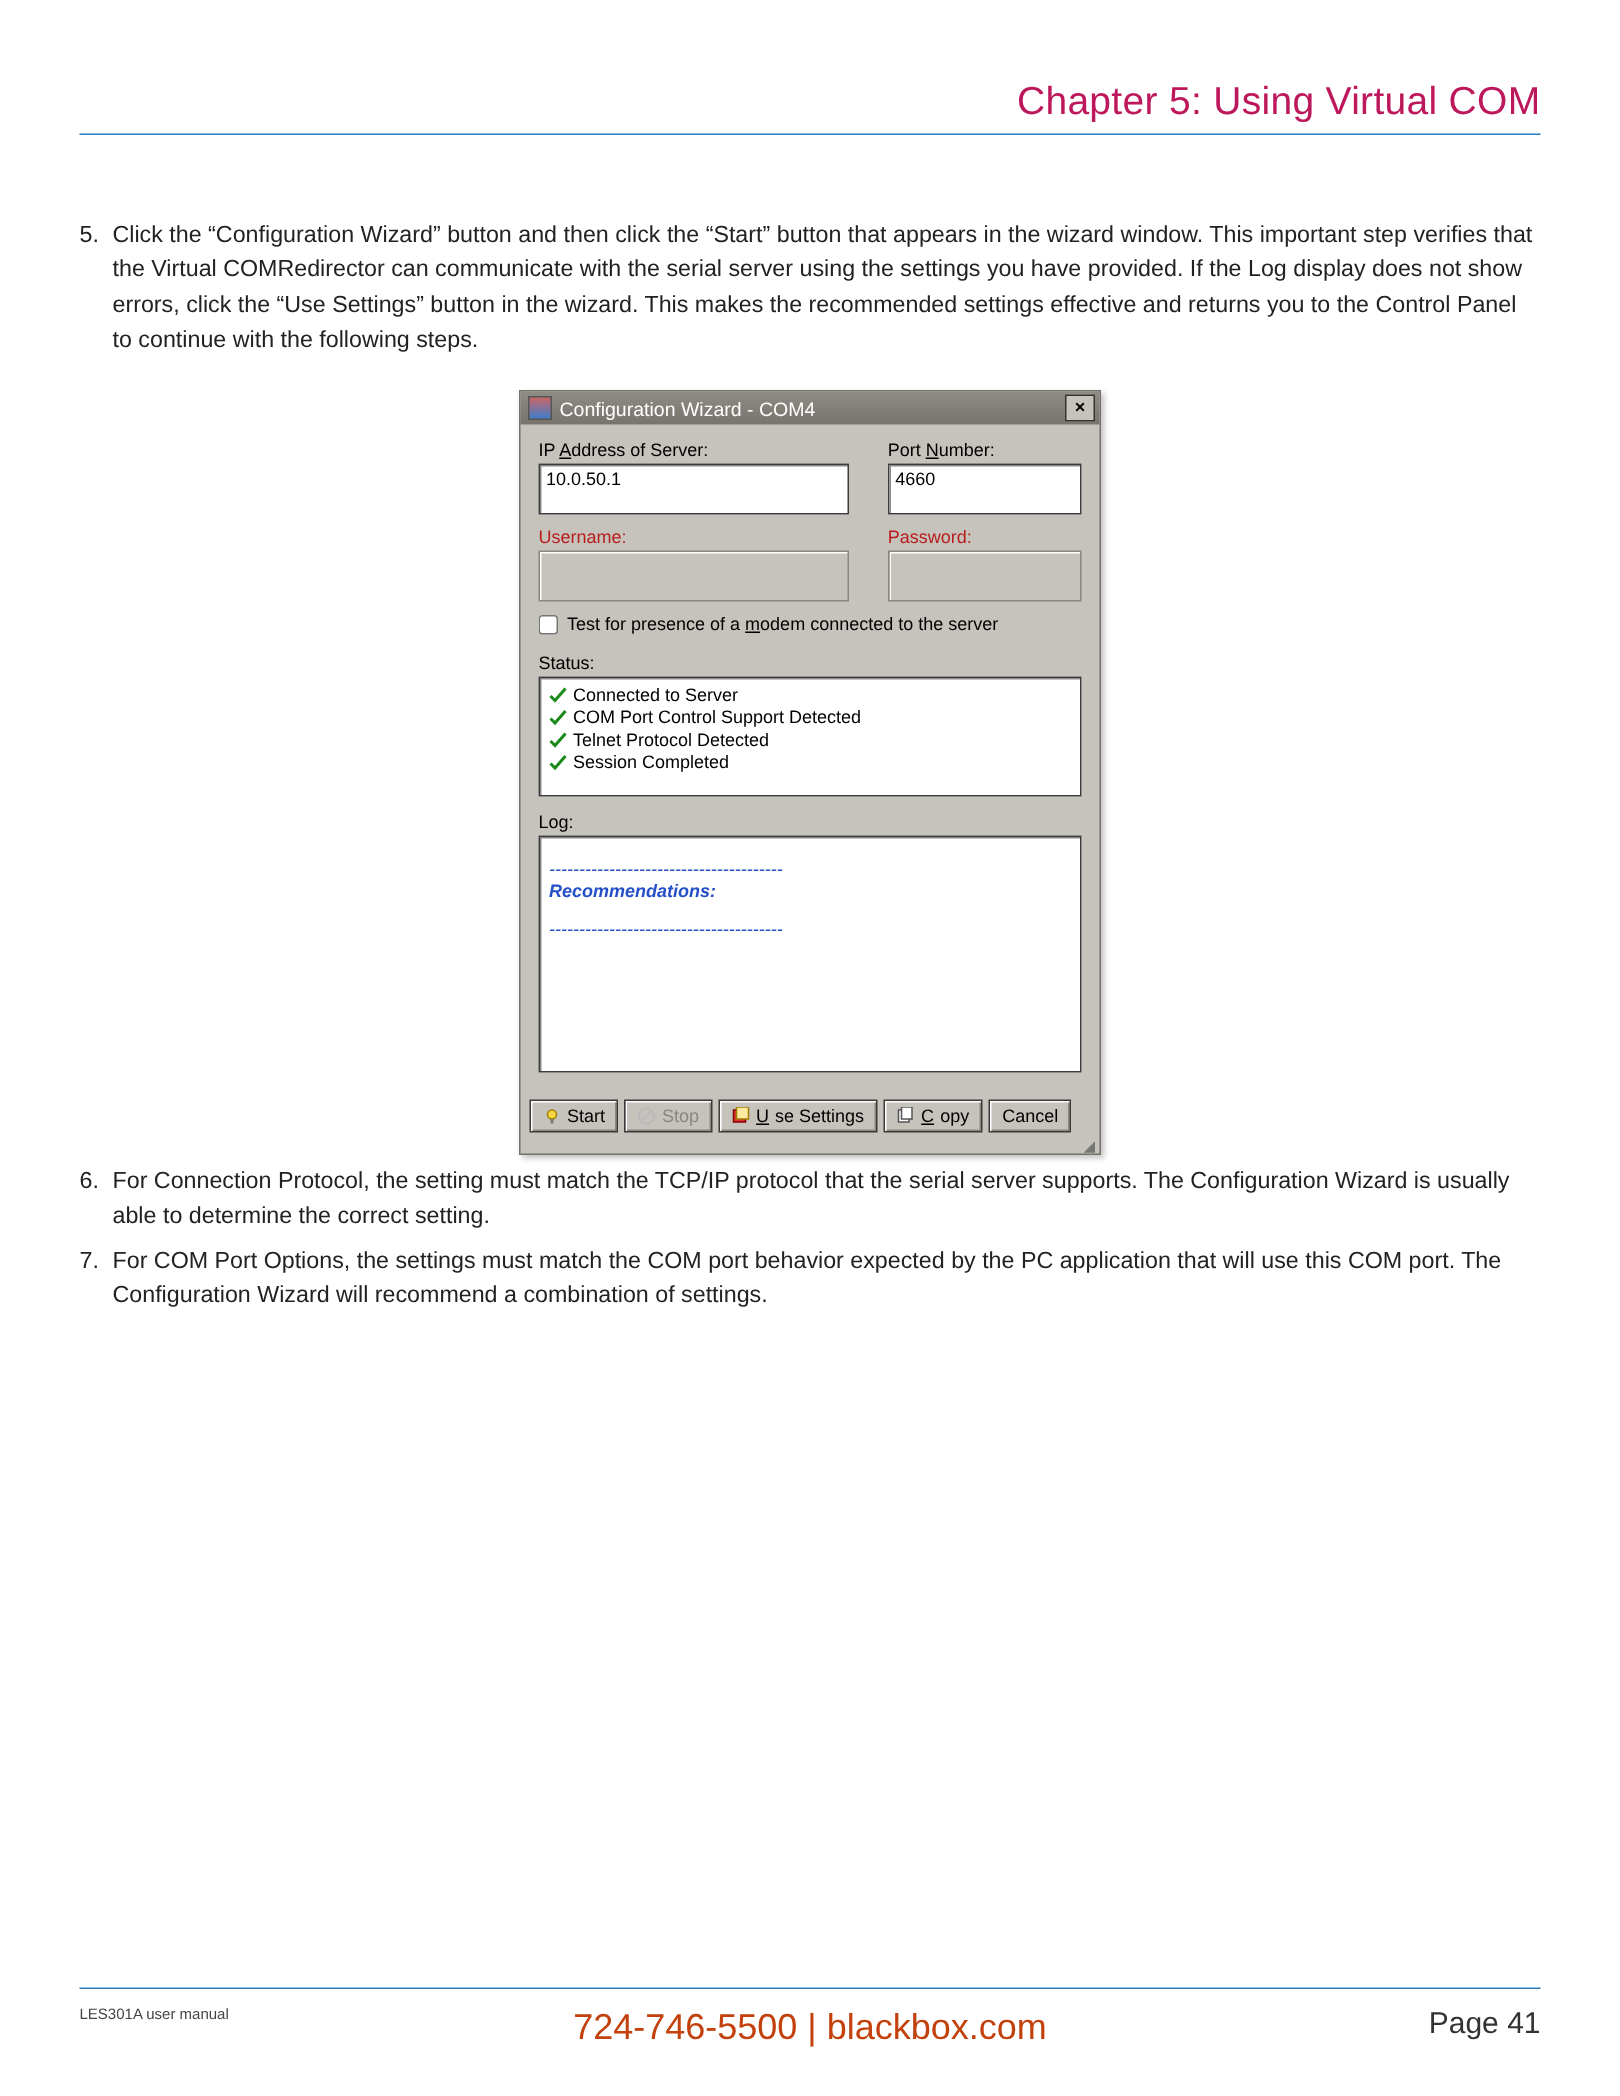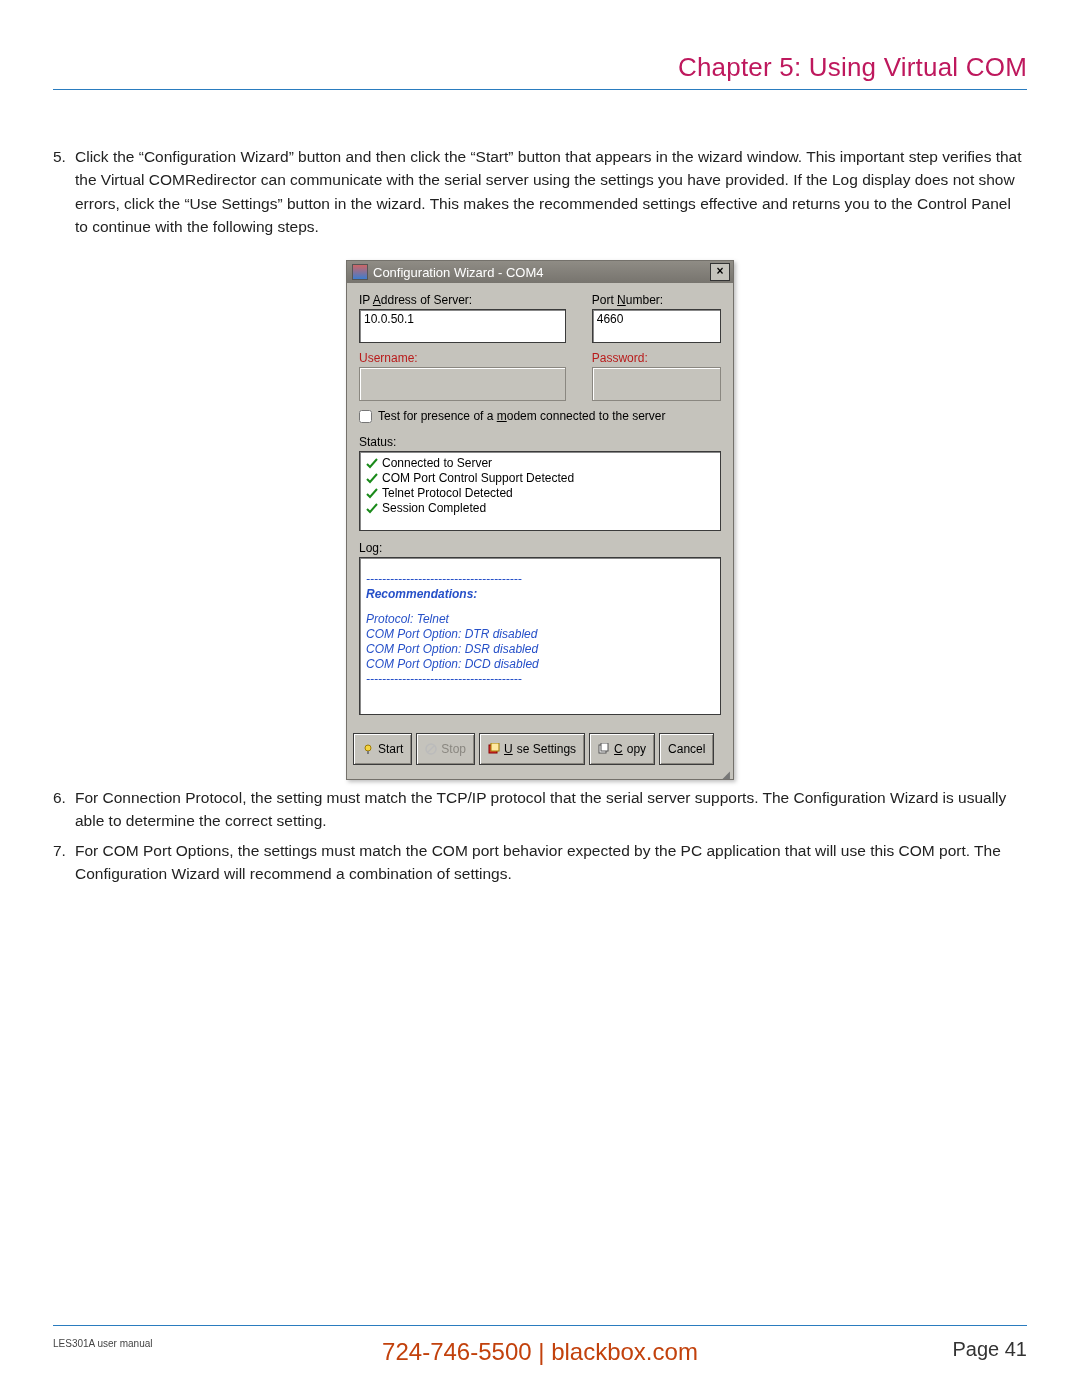--- a/index.html
+++ b/index.html
@@ -167,21 +167,21 @@
   .log-panel { height: 148px; font-style: italic; color:#2650c8; line-height:15px; }
   .log-panel .hdr { font-weight: bold; font-style: italic; }
 
   .dlg-buttons {
     display:flex;
     gap:4px;
     padding: 8px 6px 6px 6px;
     justify-content:flex-start;
   }
   .winbtn {
-    height: 32px;
+    height: 22px;
     background:#c5c3bc;
     border:1px solid #3b3b3b;
     box-shadow: inset 1px 1px 0 #fff, inset -1px -1px 0 #8a8780;
     font-size:12px;
     font-family: Tahoma, Arial, sans-serif;
     padding: 0 8px;
     display: inline-flex;
     align-items:center;
     gap:4px;
     cursor:pointer;
@@ -306,26 +306,20 @@
               <span>Session Completed</span>
             </div>
           </div>
 
         <div class="panel-label">Log:</div>
         <div class="panel log-panel">
           <div style="height:10px"></div>
           <div>---------------------------------------</div>
           <div class="hdr">Recommendations:</div>
           <div style="height:10px"></div>
-          <div id="log-lines">
-              <div>Protocol: Telnet</div>
-              <div>COM Port Option: DTR disabled</div>
-              <div>COM Port Option: DSR disabled</div>
-              <div>COM Port Option: DCD disabled</div>
-            </div>
           <div>---------------------------------------</div>
         </div>
       </div>
 
       <div class="dlg-buttons">
         <button class="winbtn">
           <svg viewBox="0 0 12 12">
               <circle cx="6" cy="5" r="3" fill="#f5d542" stroke="#a07c00"></circle>
               <rect x="5" y="8" width="2" height="3" fill="#7a7a7a"></rect>
             </svg>

